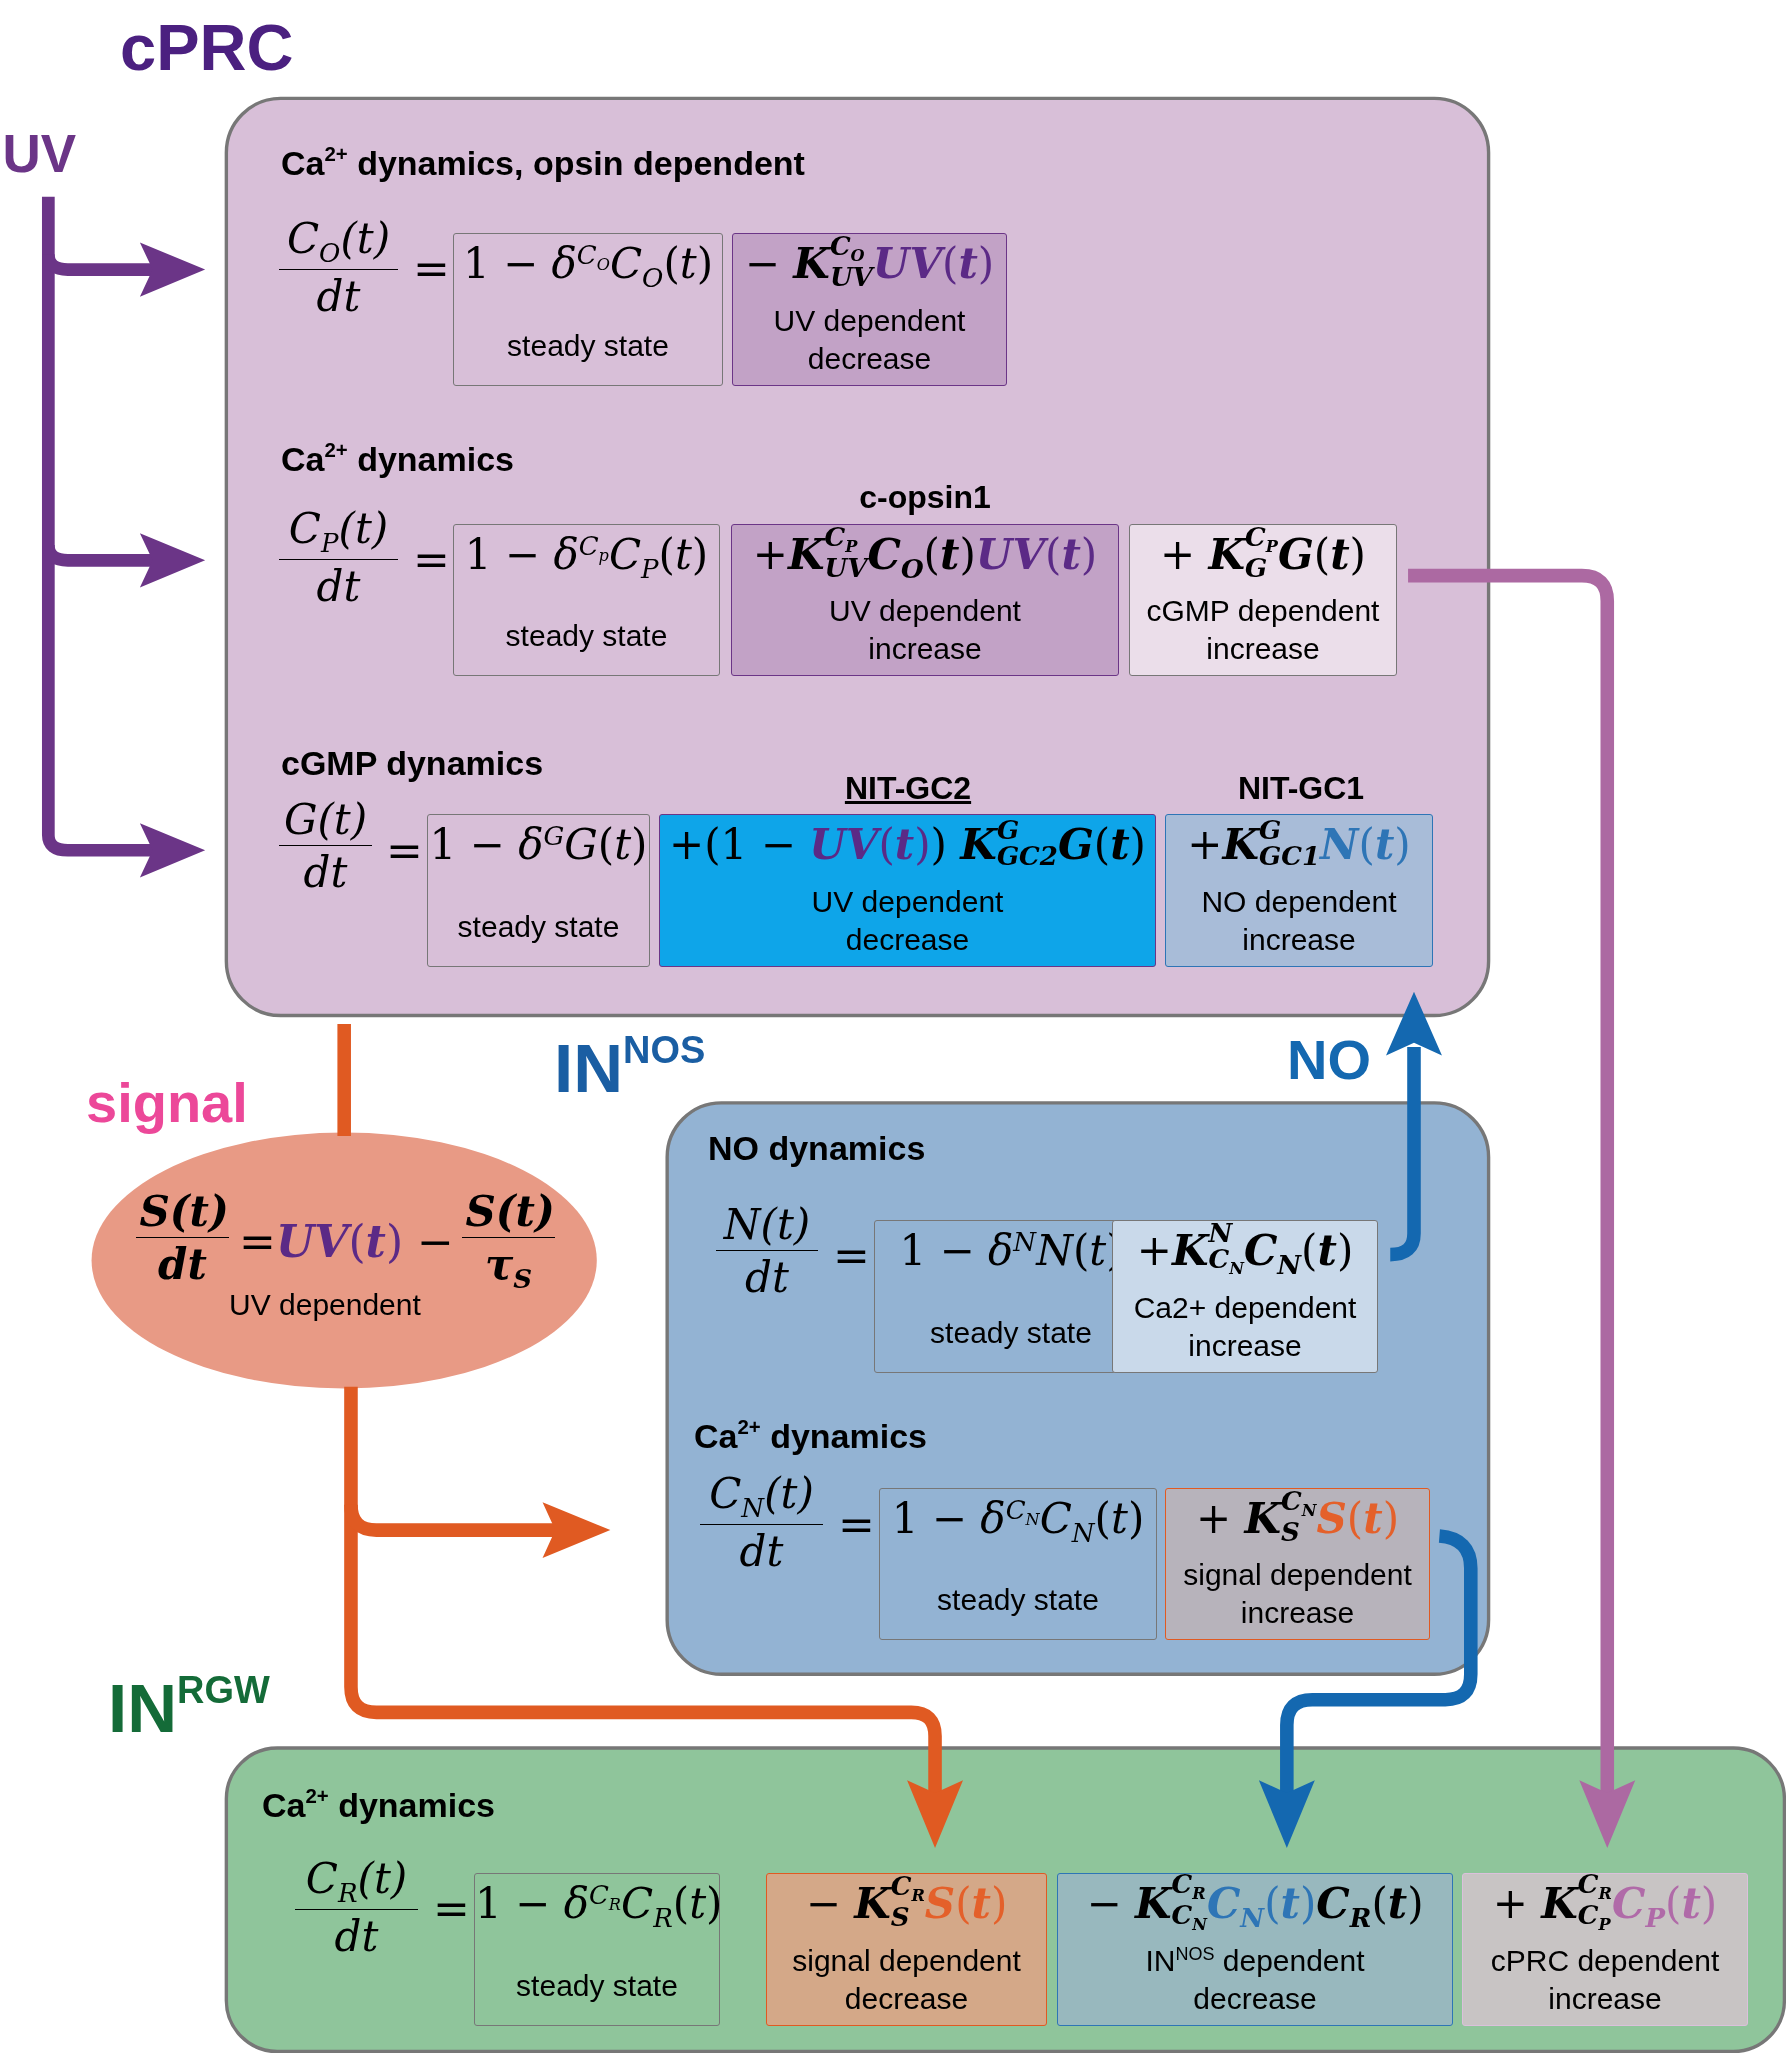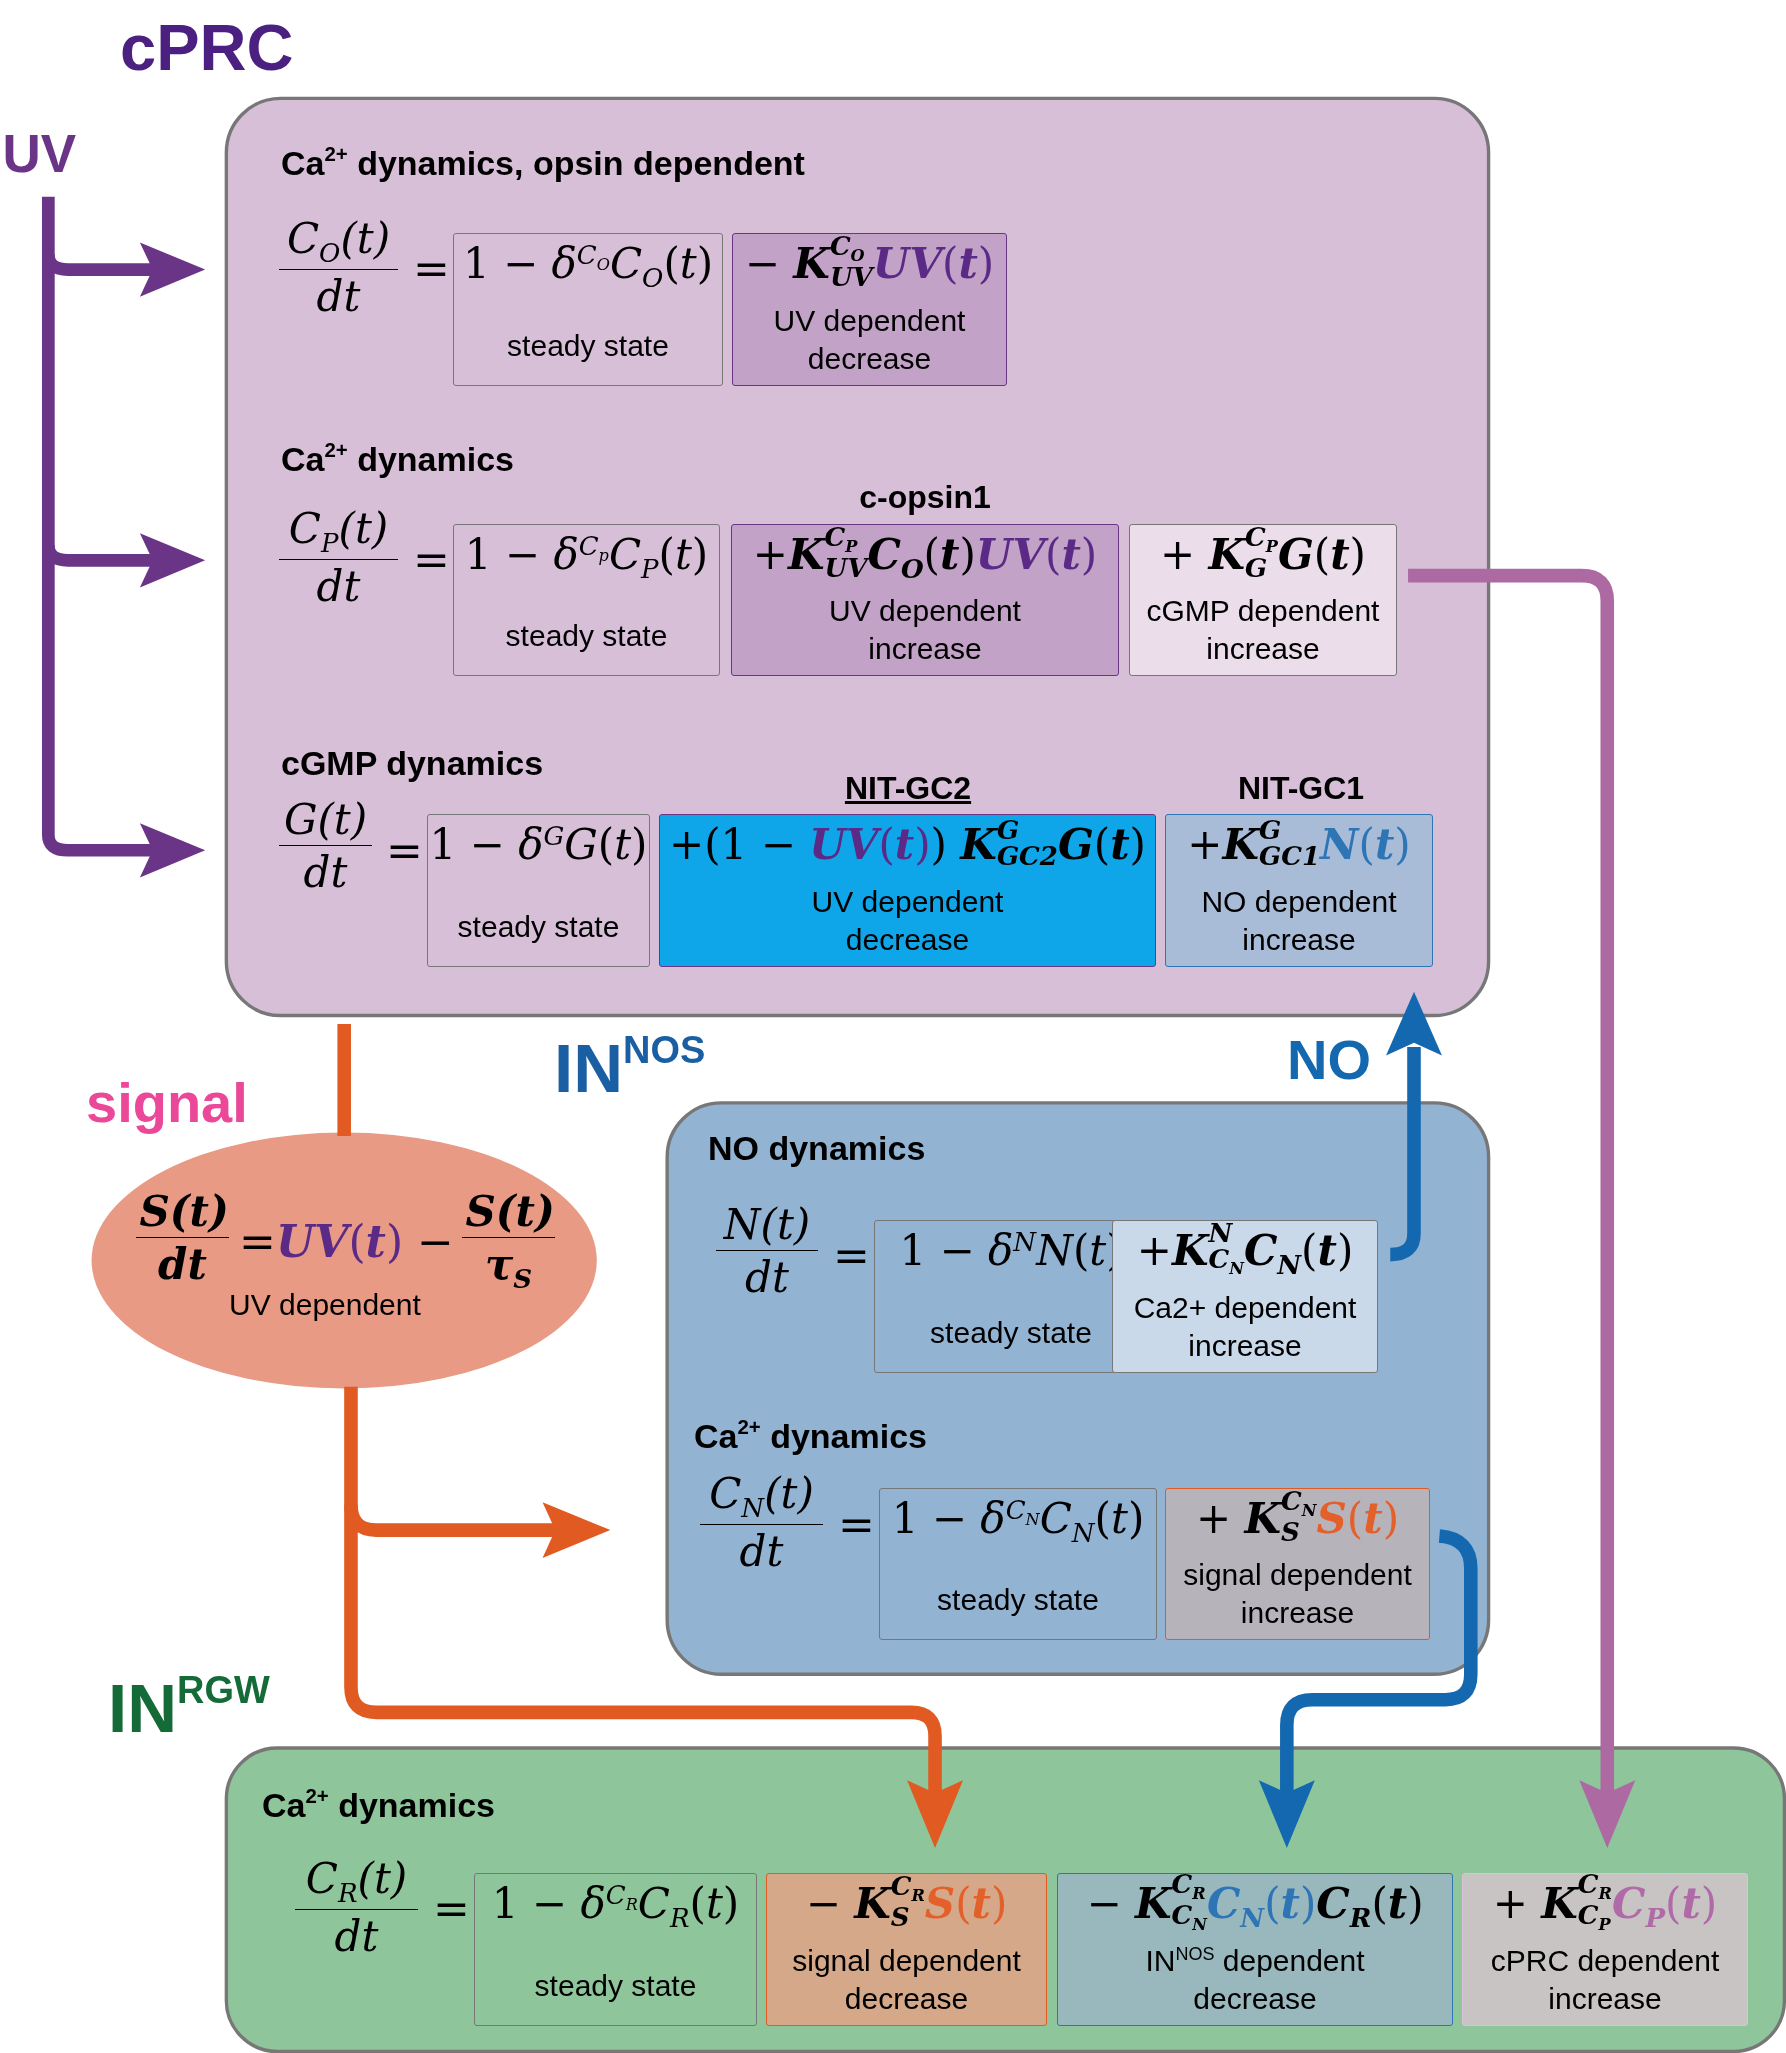--- a/index.html
+++ b/index.html
@@ -224,21 +224,21 @@
 </div>
 
 <div class="sec-title" style="left:262px; top:1788px;">
   <span>Ca</span><sup>2+</sup><span> dynamics</span>
 </div>
 <div class="frac" style="left:295px; top:1854px; width:123px;">
   <span class="num">C<span class="sub">R</span>(t)</span>
   <span class="den">dt</span>
 </div>
 <div class="eq-sign" style="left:433px; top:1887px;">=</div>
-<div class="term-box" style="left:474px; top:1873px; width:283px; height:153px;">
+<div class="term-box" style="left:474px; top:1873px; width:246px; height:153px;">
   <div class="term-math">1 − <span class="m">δ</span><span class="sup m">C<span class="sub">R</span></span><span class="m">C</span><span class="sub m">R</span>(<span class="m">t</span>)</div>
   <div class="term-caption single">steady state</div>
 </div>
 <div class="term-box" style="left:766px; top:1873px; width:281px; height:153px; background:#d4a888; border-color:#e05a22;">
   <div class="term-math">− <span class="mb">K</span><span class="supsub mb">
         <span>C<span class="sub">R</span></span>
         <span>S</span>
       </span><span class="mb c-sig">S</span><span class="c-sig">(<span class="mb">t</span>)</span></div>
   <div class="term-caption">signal dependent
 decrease</div>

